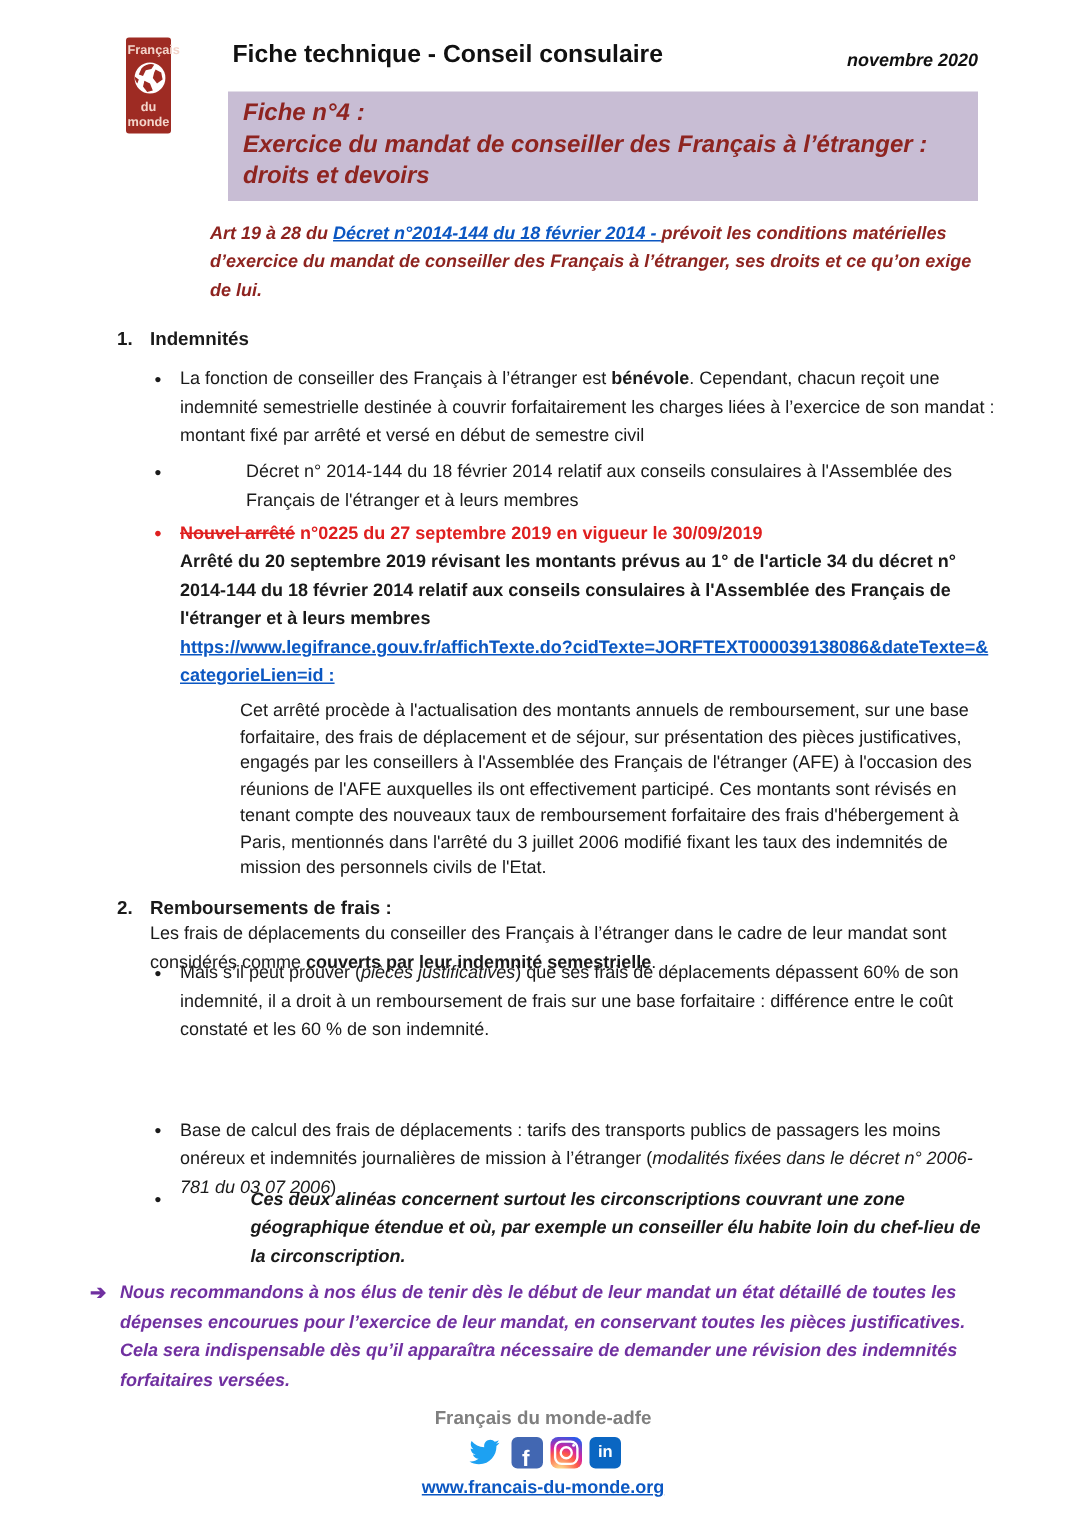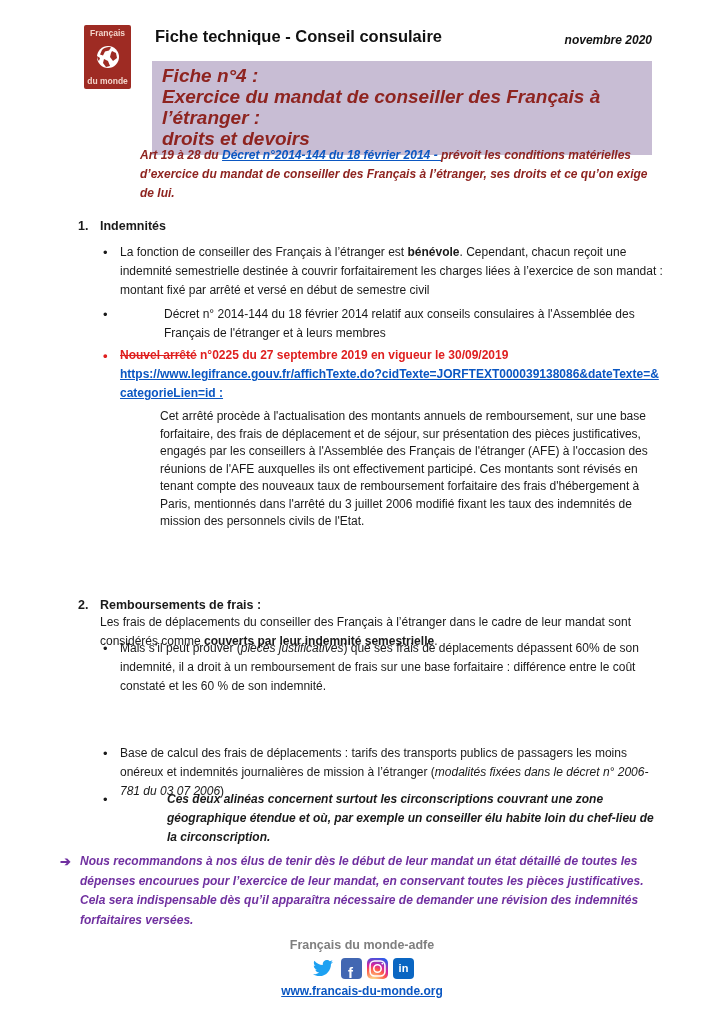--- a/index.html
+++ b/index.html
@@ -3,33 +3,33 @@
 <meta charset="utf-8">
 <style>
   * { margin:0; padding:0; box-sizing:border-box; }
   body { margin:0; background:#ffffff; }
   .page {
     position:relative; width:724px; height:1024px; background:#ffffff;
     font-family:"Liberation Sans", sans-serif; color:#1a1a1a; overflow:hidden;
   }
   
   .logo {
-    position:absolute; left:84px; top:25px; width:47px; height:64px;
+    position:absolute; left:84px; top:25px; width:30px; height:64px;
     background:#9e2b23; color:#f3d5cb; text-align:center;
     display:flex; flex-direction:column; justify-content:space-between;
     padding:3px 1px; border-radius:2px;
   }
   .logo-line { font-size:8.5px; font-weight:bold; letter-spacing:0; }
   .globe { width:30px; height:30px; margin:0 auto; display:block; }
   .doc-title { position:absolute; left:155px; top:27px; font-size:16.5px; font-weight:bold; color:#111; }
   .doc-date  { position:absolute; right:72px; top:33px; font-size:12px; font-style:italic; font-weight:bold; color:#111; }
   .fiche-box {
     position:absolute; left:152px; top:61px; width:500px;
     background:#c8bdd4; padding:4px 10px 6px 10px;
-    color:#8e2420; font-weight:bold; font-style:italic; font-size:19px; line-height:21px;
+    color:#8e2420; font-weight:bold; font-style:italic; font-size:16px; line-height:21px;
   }
   
   .intro {
     position:absolute; left:140px; top:146px; width:517px;
     color:#8e2420; font-weight:bold; font-style:italic; font-size:12px; line-height:19px;
   }
   a.link { color:#0b57c2; text-decoration:underline; cursor:pointer; }
   
   .sec-heading { position:absolute; left:78px; font-size:12.5px; font-weight:bold; display:flex; }
   .sec-heading .num { width:22px; }
@@ -119,20 +119,21 @@
 
   <div class="bullet" style="top:305px;gap:44px;">
     <span class="bmark"></span>
     <div class="btext">Décret n° 2014-144 du 18 février 2014 relatif aux conseils consulaires à l'Assemblée des Français de l'étranger et à leurs membres</div>
   </div>
 
   <div class="bullet" style="top:346px;">
     <span class="bmark red-line"></span>
     <div class="btext">
       <p class="red-line"><span class="struck">Nouvel arrêté</span><span> n°0225 du 27 septembre 2019 en vigueur le 30/09/2019</span></p>
+      <p class="bold">Arrêté du 20 septembre 2019 révisant les montants prévus au 1° de l'article 34 du décret n° 2014-144 du 18 février 2014 relatif aux conseils consulaires à l'Assemblée des Français de l'étranger et à leurs membres</p>
       <p class="linkline"><a class="link">https://www.legifrance.gouv.fr/affichTexte.do?cidTexte=JORFTEXT000039138086&amp;dateTexte=&amp;categorieLien=id :</a></p>
       <p class="para-reg">Cet arrêté procède à l'actualisation des montants annuels de remboursement, sur une base forfaitaire, des frais de déplacement et de séjour, sur présentation des pièces justificatives, engagés par les conseillers à l'Assemblée des Français de l'étranger (AFE) à l'occasion des réunions de l'AFE auxquelles ils ont effectivement participé. Ces montants sont révisés en tenant compte des nouveaux taux de remboursement forfaitaire des frais d'hébergement à Paris, mentionnés dans l'arrêté du 3 juillet 2006 modifié fixant les taux des indemnités de mission des personnels civils de l'Etat.</p>
     </div>
   </div>
 
   <div class="sec-heading" style="top:598px;">
     <span class="num">2.</span>
     <span>Remboursements de frais :</span>
   </div>
 

